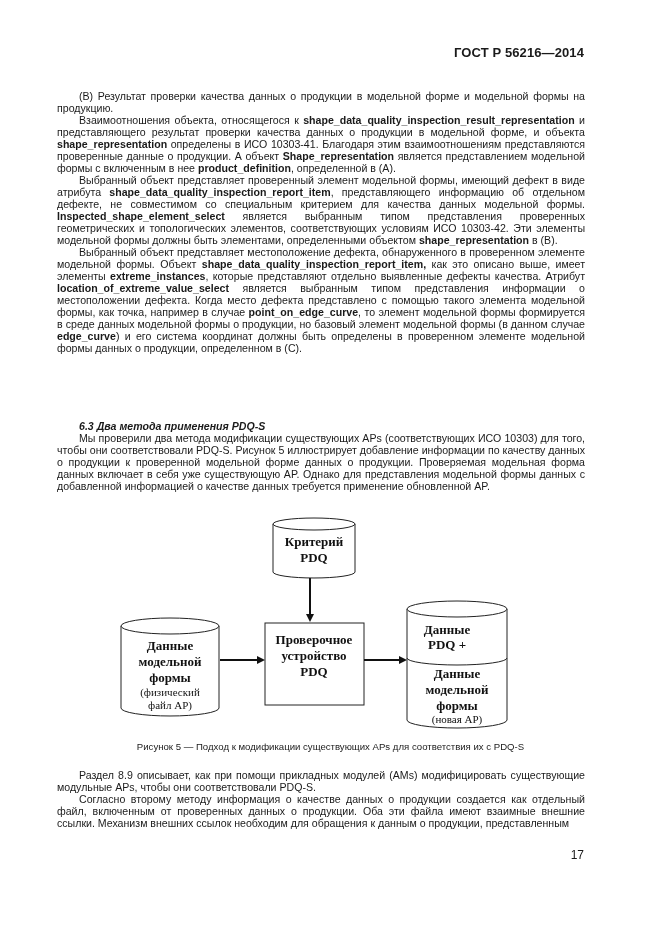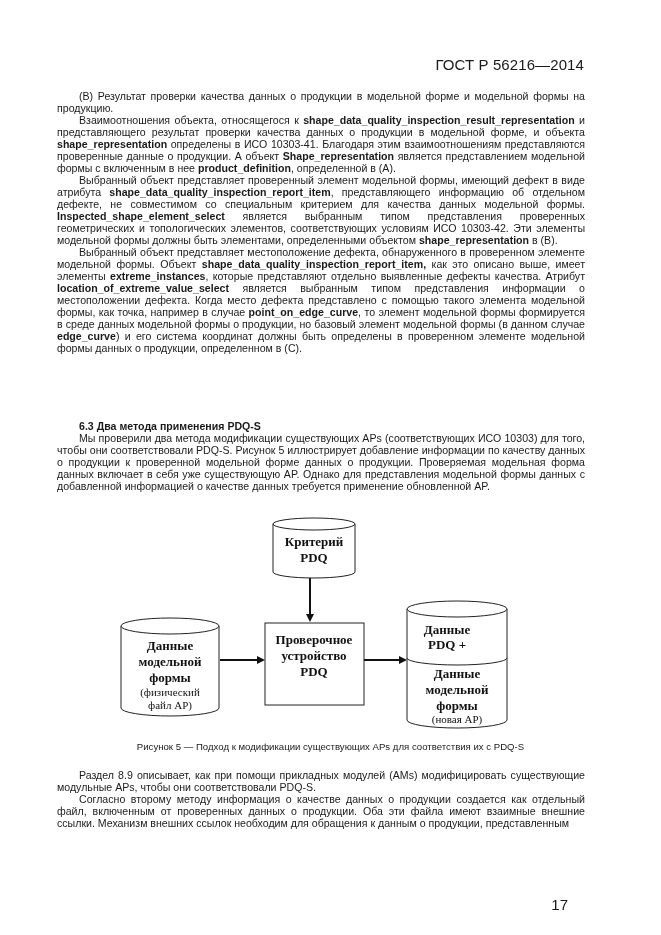--- a/index.html
+++ b/index.html
@@ -1,39 +1,39 @@
 <!DOCTYPE html>
 <html><head>
   <meta charset="utf-8">
   <style>
     html, body { margin: 0; padding: 0; background: #ffffff; }
     body {
       width: 661px; height: 935px; position: relative; overflow: hidden;
       font-family: "Liberation Sans", sans-serif; color: #1a1a1a;
     }
     .header {
-      position: absolute; top: 56px; right: 77px;
-      font-weight: normal; font-size: 15px; letter-spacing: 0.1px;
+      position: absolute; top: 45px; right: 77px;
+      font-weight: bold; font-size: 13px; letter-spacing: 0.1px;
     }
     .text-block {
       position: absolute; left: 57px; width: 528px;
       font-size: 10.6px; line-height: 12px; text-align: justify;
     }
     .text-block p { margin: 0; text-indent: 22px; }
     .text-block b { font-weight: bold; }
-    .heading { font-weight: bold; text-indent: 22px; }
+    .heading { font-weight: bold; text-indent: 22px; font-style: italic; }
     #block1 { top: 90px; }
     #block2 { top: 420px; }
     #block3 { top: 769px; }
     .caption {
       position: absolute; top: 741px; left: 0; width: 661px; text-align: center;
       font-size: 9.6px;
     }
     .page-number {
-      position: absolute; top: 848px; right: 93px; font-size: 15px; margin-top: 48px;
+      position: absolute; top: 848px; right: 77px; font-size: 12px;
     }
     .diagram { position: absolute; left: 0; top: 0; width: 661px; height: 935px; pointer-events: none; }
     .diagram text {
       font-family: "Liberation Serif", serif; font-weight: bold; font-size: 13px; fill: #111;
     }
     .diagram text.small { font-weight: normal; font-size: 11px; }
   </style>
 </head>
 <body>
 

